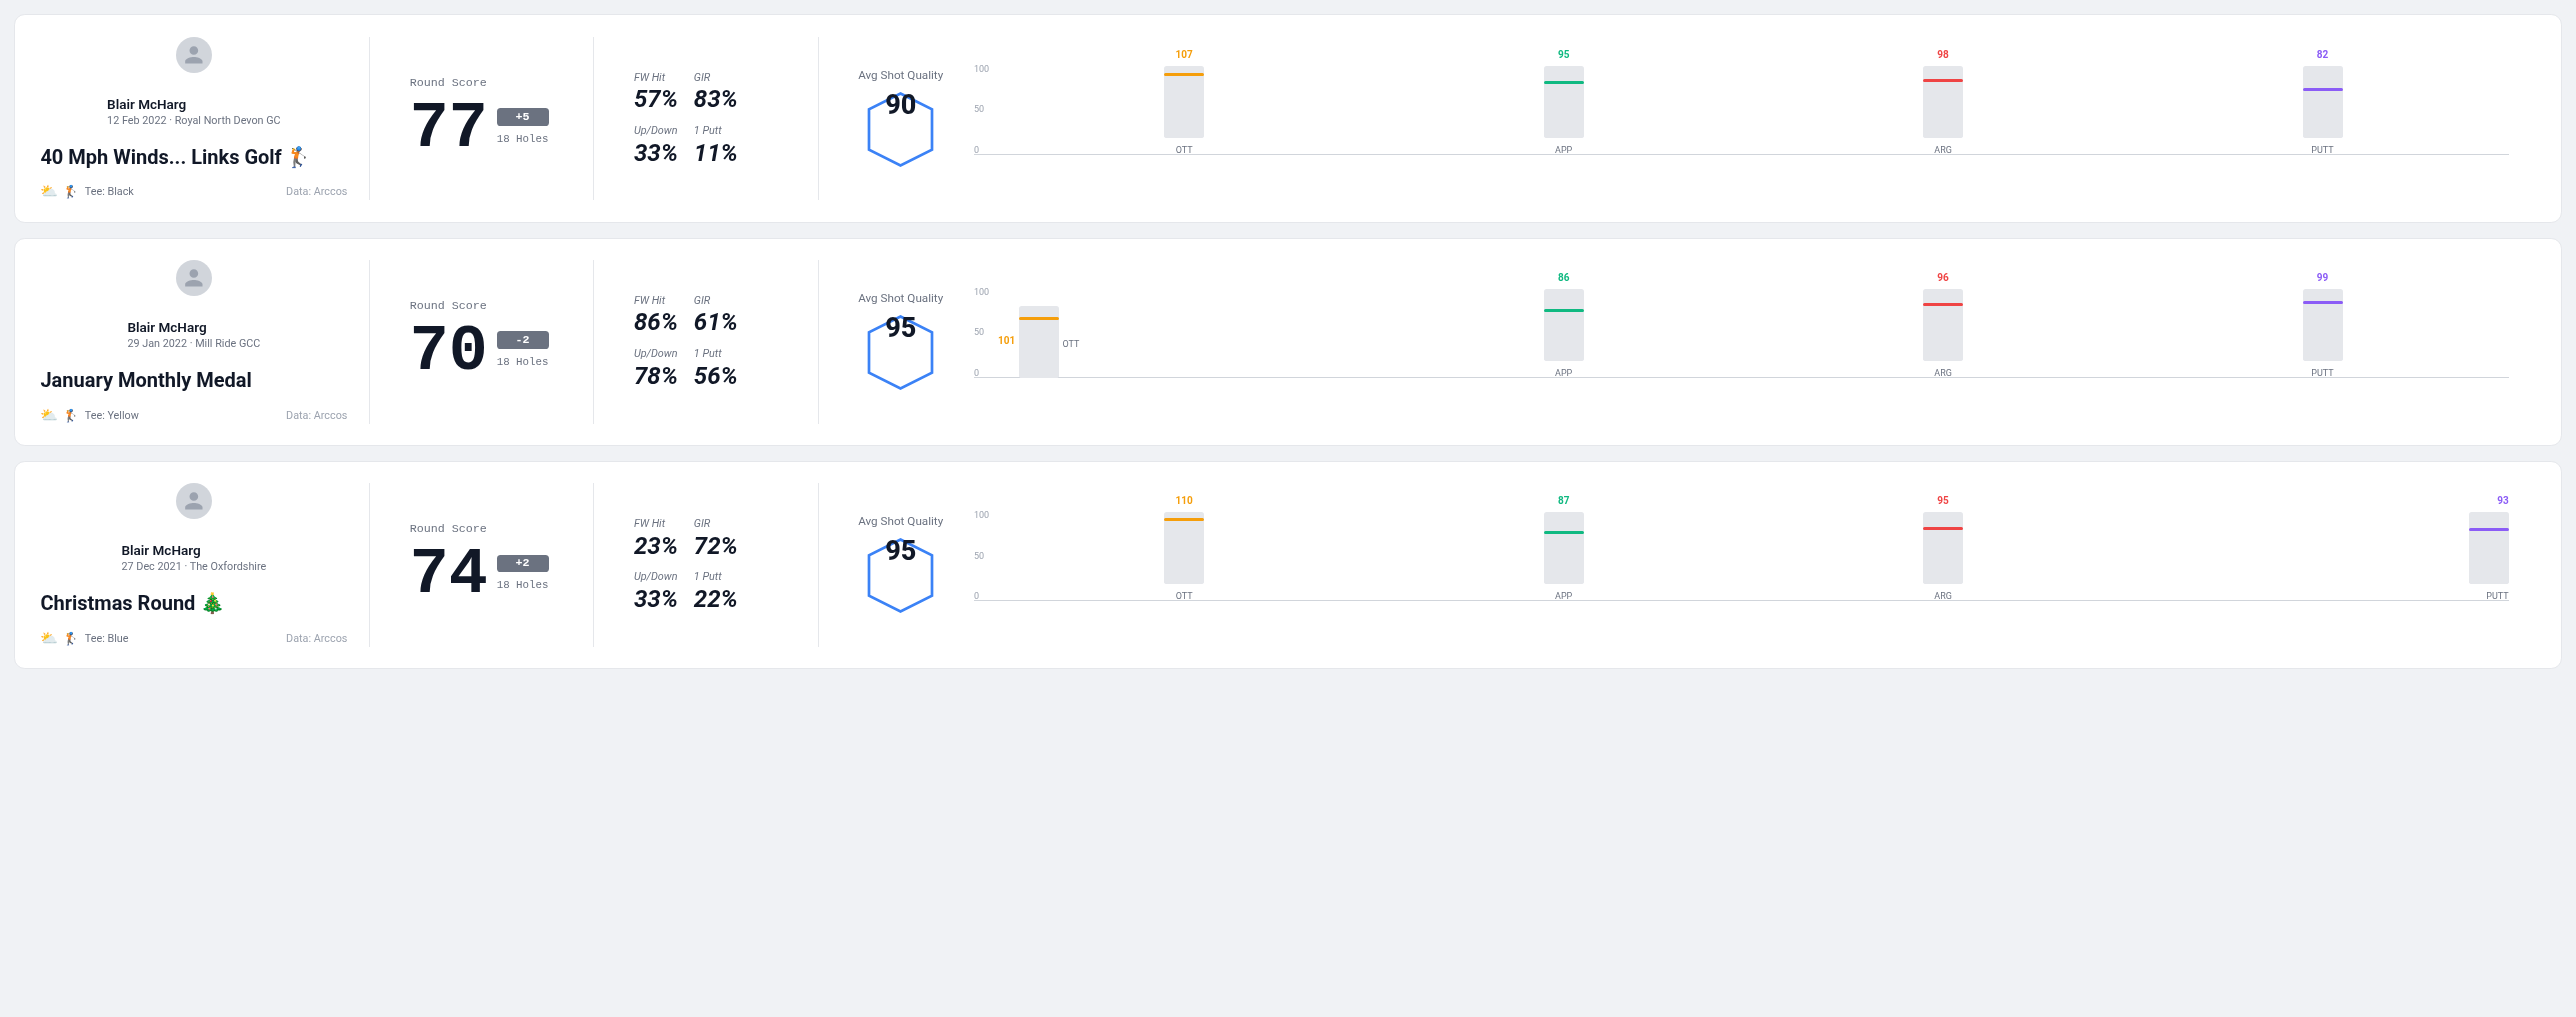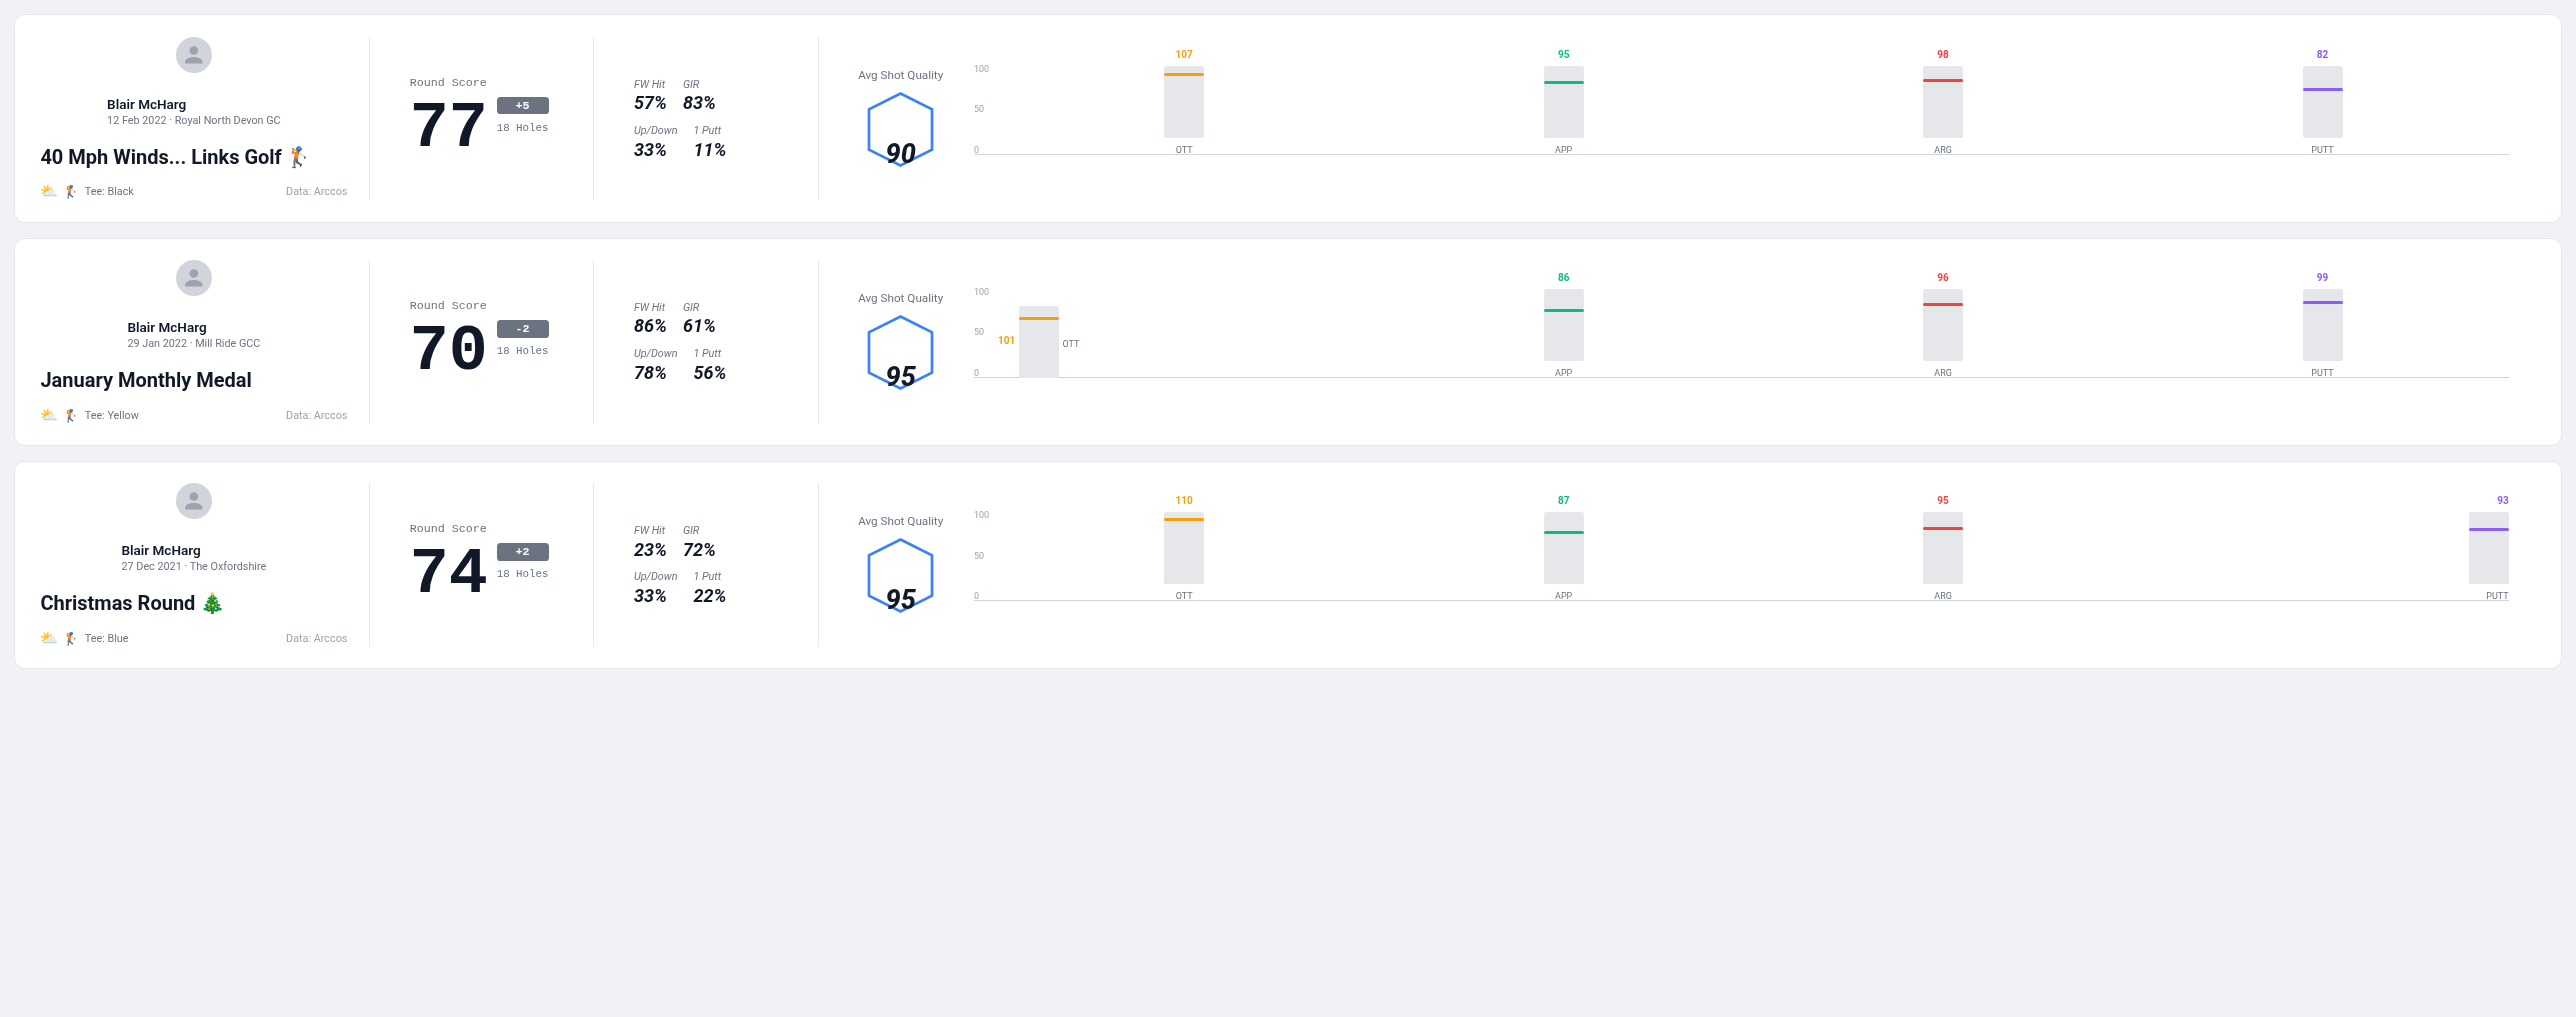--- a/index.html
+++ b/index.html
@@ -97,21 +97,21 @@
       padding: 0 18px;
       font-family: Liberation Mono, monospace;
     }
     .score-label {
       font-size: 11.7px;
       color: #6b7280;
       margin-bottom: 7.2px;
     }
     .score-row {
       display: flex;
-      align-items: flex-start;
+      align-items: center;
       gap: 9px;
     }
     .score-number {
       font-size: 65px;
       font-weight: 800;
       color: #111827;
       line-height: 1;
     }
     .score-badge-group {
       display: flex;
@@ -154,21 +154,21 @@
     .stat-item {
       display: flex;
       flex-direction: column;
     }
     .stat-label {
       font-size: 10.8px;
       color: #6b7280;
       margin-bottom: 1.8px;
     }
     .stat-value {
-      font-size: 18px;
+      font-size: 24px;
       font-weight: 700;
       color: #111827;
     }
     .quality-section {
       display: flex;
       align-items: center;
       flex: 1;
       gap: 21.7px;
       padding: 0 18px;
     }
@@ -181,23 +181,22 @@
     .quality-label {
       font-size: 11.7px;
       color: #6b7280;
       white-space: nowrap;
     }
     .hexagon-container {
       position: relative;
       width: 81px;
       height: 81px;
       display: flex;
-      align-items: flex-end;
+      align-items: flex-start;
       justify-content: center;
-      font-style: italic;
     }
     .hexagon-container svg {
       position: absolute;
       top: 0; left: 0;
       width: 81px; height: 81px;
     }
     .quality-score {
       font-size: 27px;
       font-weight: 800;
       color: #111827;

